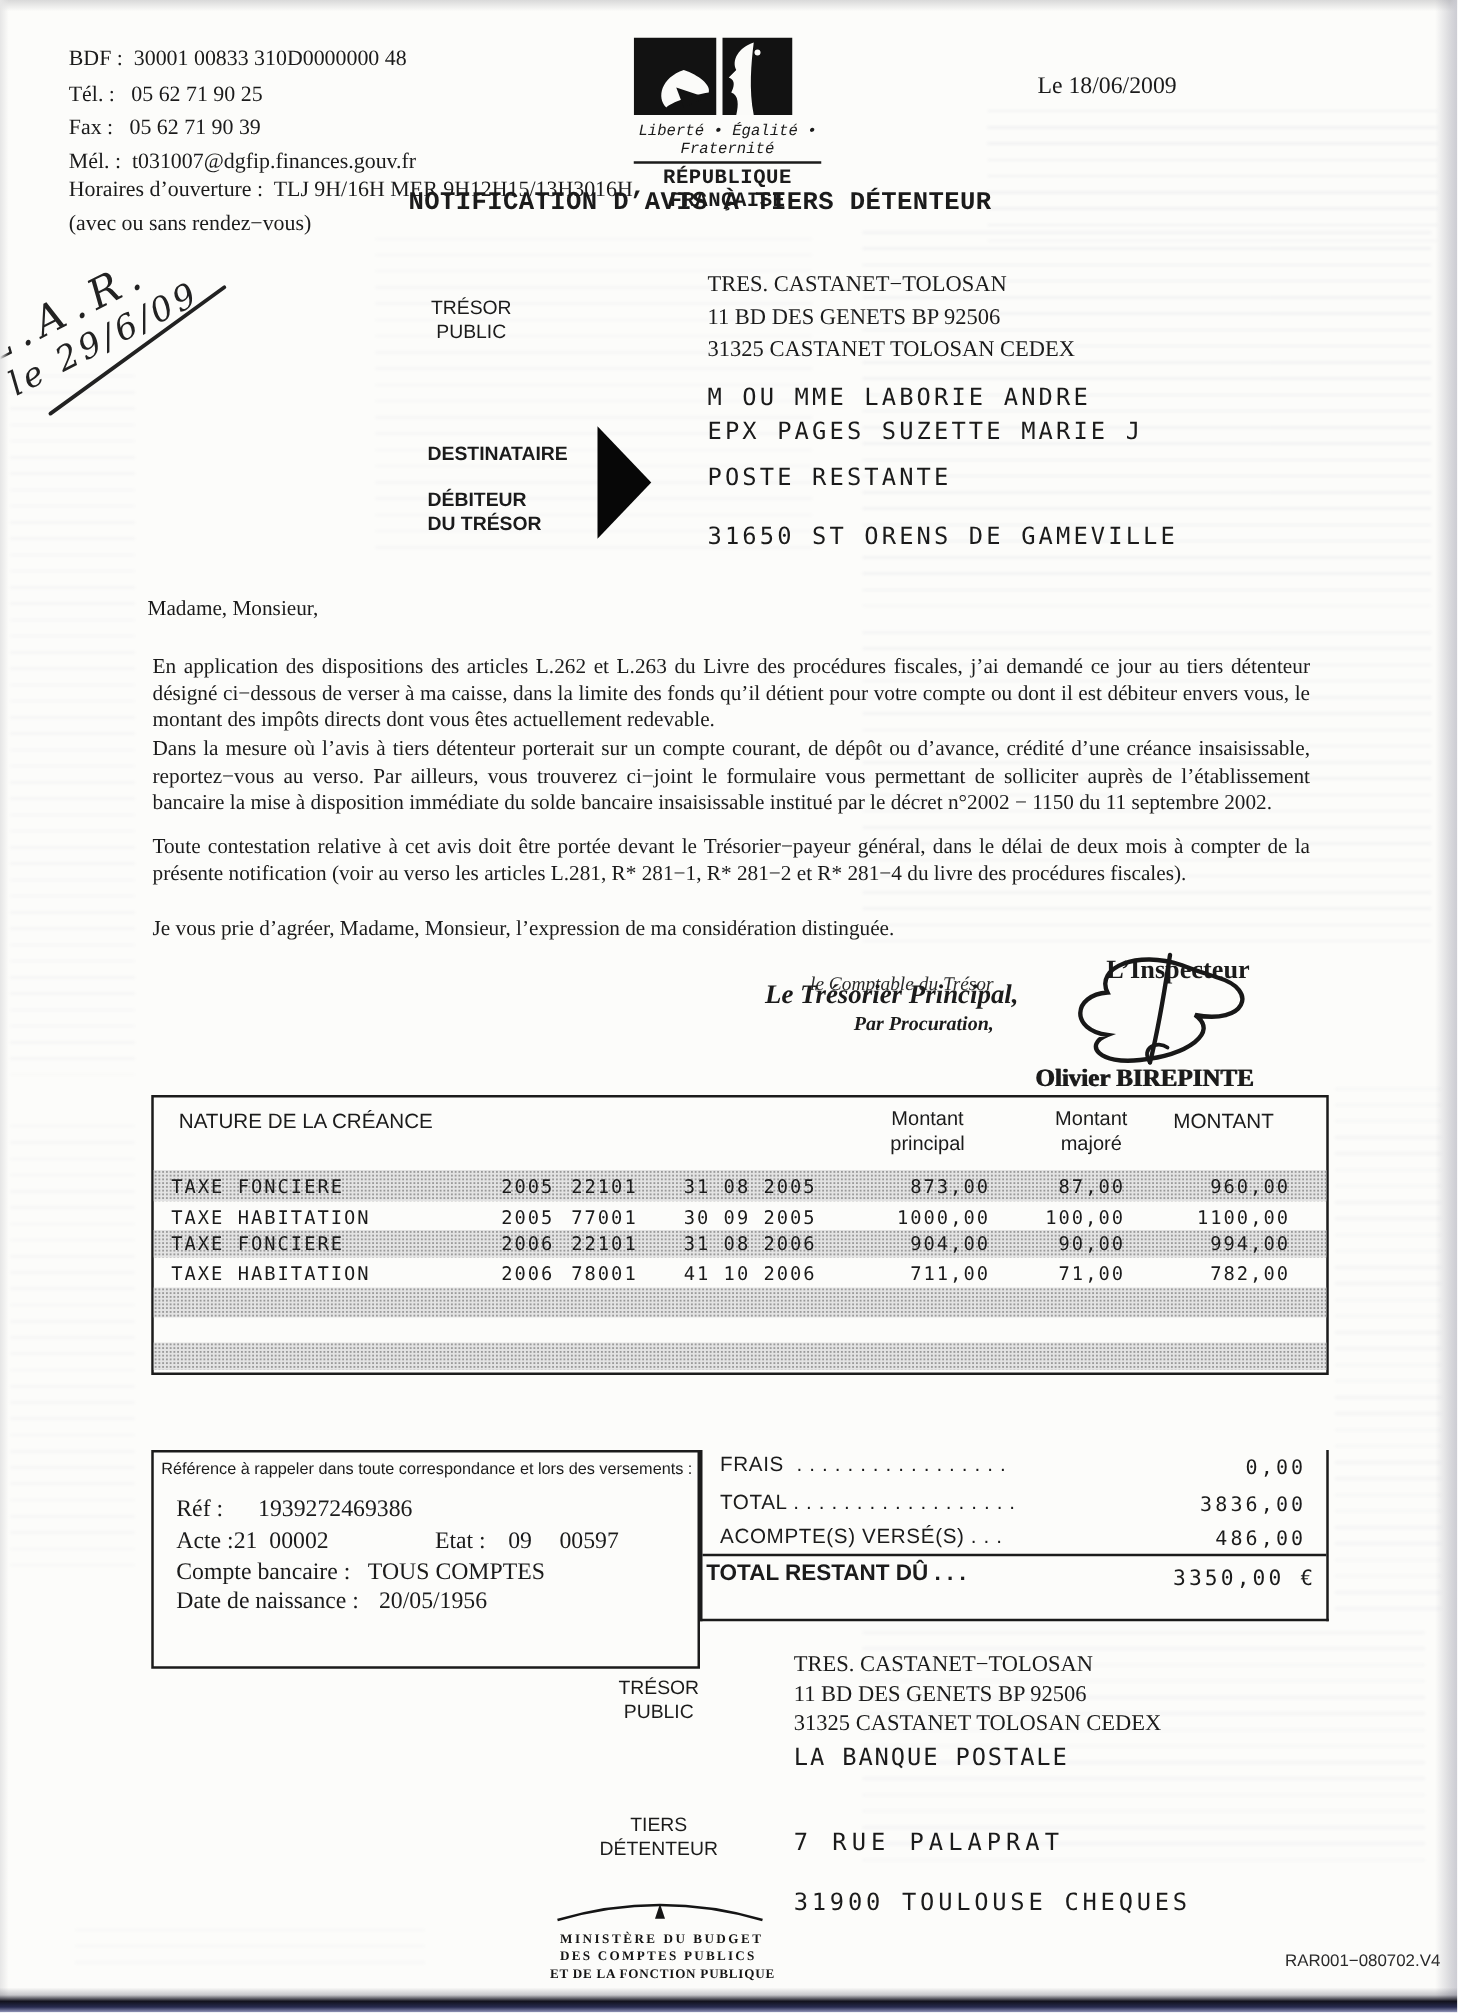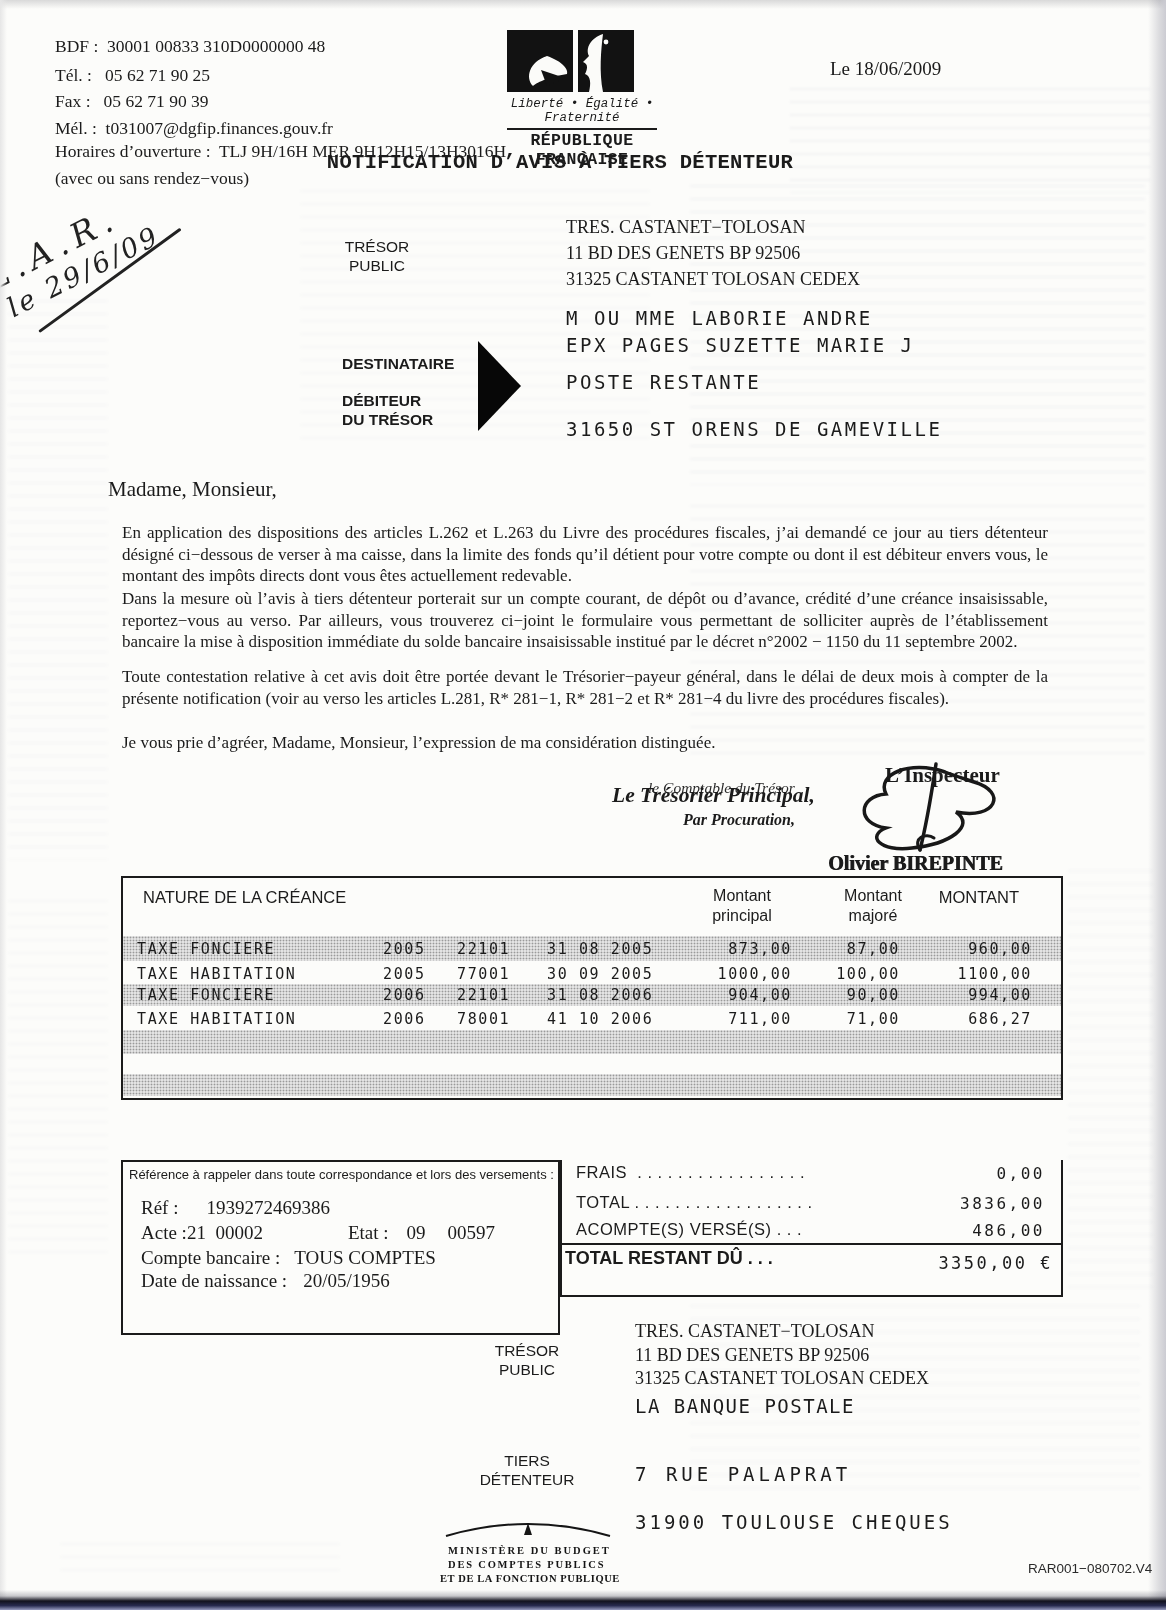--- a/index.html
+++ b/index.html
@@ -50,21 +50,21 @@
   
   .para{left:122px;width:926px;font-size:17px;line-height:21.5px;text-align:justify;}
 
   
   .claims{left:121px;top:876px;width:942px;height:224px;border:2px solid var(--c-ink);}
   .shadeband{background-color:var(--c-shade);
     background-image:radial-gradient(circle, var(--c-shadedot) .9px, rgba(0,0,0,0) 1.05px);
     background-size:3px 3px;}
   .trow{position:absolute;left:0;width:100%;font-size:15px;letter-spacing:1.6px;}
   .trow span{position:absolute;top:50%;transform:translateY(-50%);}
-  .c-nat{left:14px;} .c-an{left:260px;} .c-code{left:334px;} .c-date{left:424px;}
+  .c-nat{left:14px;} .c-an{left:278px;} .c-code{left:334px;} .c-date{left:424px;}
   .c-pr{left:537px;width:132px;text-align:right;}
   .c-mj{left:685px;width:92px;text-align:right;}
   .c-mt{left:787px;width:122px;text-align:right;}
   .thead{font-size:16.5px;}
 
   
   .refbox{left:121px;top:1160px;width:439px;height:175px;border:2px solid var(--c-ink);}
   .totbox{left:560px;top:1160px;width:503px;height:137px;border-left:2px solid var(--c-ink);border-right:2px solid var(--c-ink);border-bottom:2px solid var(--c-ink);}
   .ref-line{position:absolute;left:18px;font-size:19px;}
   .tot-label{position:absolute;left:14px;font-size:16.5px;letter-spacing:.5px;}
@@ -131,21 +131,21 @@
     <div>TRES. CASTANET−TOLOSAN</div>
     <div>11 BD DES GENETS BP 92506</div>
     <div>31325 CASTANET TOLOSAN CEDEX</div>
   </div>
 
   <div class="abs mono addr-mono" style="left:566px;top:307px;">M OU MME LABORIE ANDRE</div>
   <div class="abs mono addr-mono" style="left:566px;top:334px;">EPX PAGES SUZETTE MARIE J</div>
   <div class="abs mono addr-mono" style="left:566px;top:371px;">POSTE RESTANTE</div>
   <div class="abs mono addr-mono" style="left:566px;top:418px;">31650 ST ORENS DE GAMEVILLE</div>
 
-  <div class="abs serif" style="left:108px;top:477px;font-size:21px;">Madame, Monsieur,</div>
+  <div class="abs serif" style="left:118px;top:477px;font-size:17px;">Madame, Monsieur,</div>
   <div class="abs serif para" style="top:522px;">En application des dispositions des articles L.262 et L.263 du Livre des procédures fiscales, j’ai demandé ce jour au tiers détenteur désigné ci−dessous de verser à ma caisse, dans la limite des fonds qu’il détient pour votre compte ou dont il est débiteur envers vous, le montant des impôts directs dont vous êtes actuellement redevable.</div>
   <div class="abs serif para" style="top:588px;">Dans la mesure où l’avis à tiers détenteur porterait sur un compte courant, de dépôt ou d’avance, crédité d’une créance insaisissable, reportez−vous au verso. Par ailleurs, vous trouverez ci−joint le formulaire vous permettant de solliciter auprès de l’établissement bancaire la mise à disposition immédiate du solde bancaire insaisissable institué par le décret n°2002 − 1150 du 11 septembre 2002.</div>
   <div class="abs serif para" style="top:666px;">Toute contestation  relative à cet avis doit  être portée devant  le Trésorier−payeur général, dans  le délai de deux mois à compter de la présente notification (voir au verso les articles L.281, R* 281−1, R* 281−2 et R* 281−4  du livre des procédures fiscales).</div>
   <div class="abs serif para" style="top:732px;text-align:left;">Je vous prie d’agréer, Madame, Monsieur, l’expression de ma considération distinguée.</div>
 
   <div class="abs serif bold" style="left:885px;top:763px;font-size:21px;">L’Inspecteur</div>
   <div class="abs serif ital" style="left:648px;top:779px;font-size:15.5px;color:#2a2a2a;">le Comptable du Trésor</div>
   <div class="abs serif bold ital" style="left:612px;top:783px;font-size:21.5px;">Le Trésorier Principal,</div>
   <div class="abs serif bold ital" style="left:683px;top:811px;font-size:16px;">Par Procuration,</div>
   <svg class="abs" style="left:850px;top:758px;" width="175" height="98" viewBox="0 0 175 98">
@@ -190,21 +190,21 @@
       <span class="c-mj">90,00</span>
       <span class="c-mt">994,00</span>
     </div>
     <div class="trow mono" style="top:128px;height:25px;">
       <span class="c-nat">TAXE HABITATION</span>
       <span class="c-an">2006</span>
       <span class="c-code">78001</span>
       <span class="c-date">41 10 2006</span>
       <span class="c-pr">711,00</span>
       <span class="c-mj">71,00</span>
-      <span class="c-mt">686,27</span>
+      <span class="c-mt">782,00</span>
     </div>
     <div class="abs shadeband" style="left:0;top:152px;width:100%;height:24px;"></div>
     <div class="abs shadeband" style="left:0;top:196px;width:100%;height:22px;"></div>
   </div>
 
   <div class="abs refbox">
     <div class="abs sans" style="left:6px;top:5px;font-size:13px;">Référence à rappeler dans toute correspondance et lors des versements :</div>
     <div class="ref-line serif" style="top:35px;">
       <span>Réf :</span><span class="pre" style="margin-left:28px;">1939272469386</span>
     </div>

